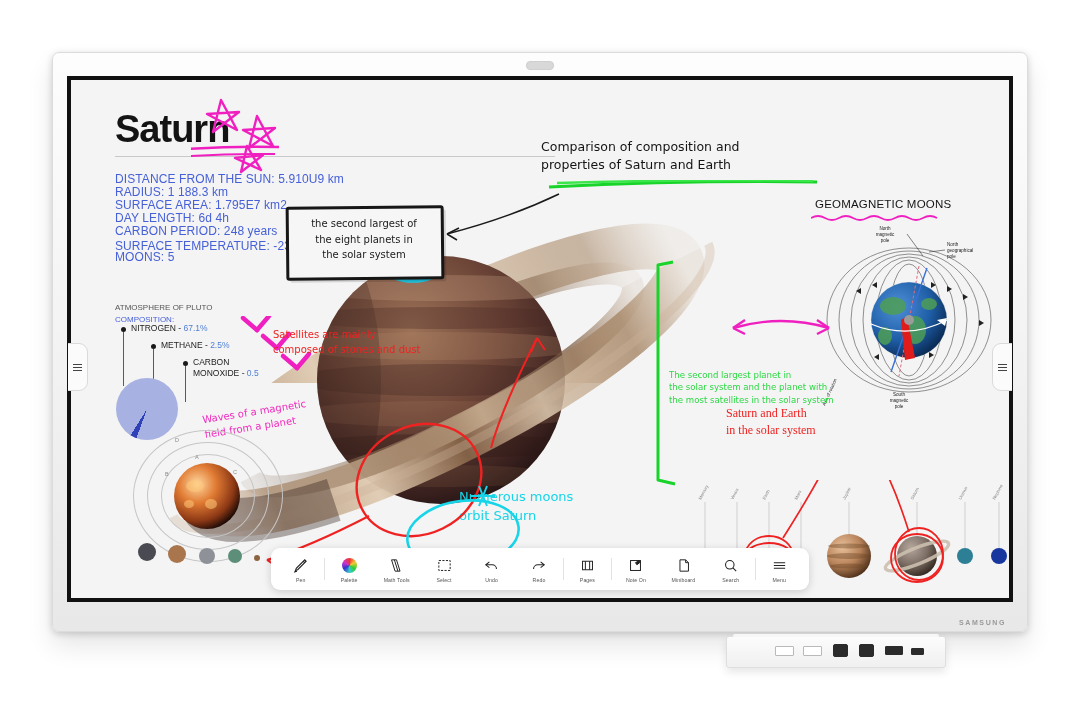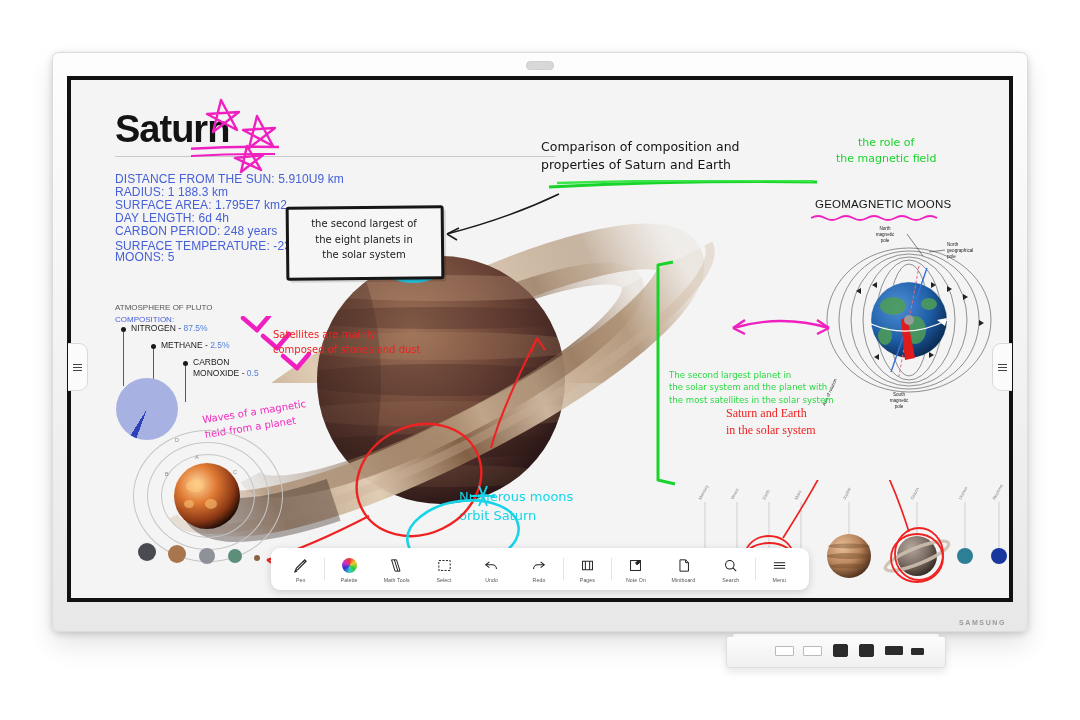--- a/index.html
+++ b/index.html
@@ -263,21 +263,21 @@
         <span>MOONS:</span> <b>5</b>
       </div>
 
       <div id="atmo-h">
         <div>ATMOSPHERE OF PLUTO</div>
         <div class="blue">COMPOSITION:</div>
       </div>
 
       <div class="dot" style="left:50px;top:247px;"></div>
       <div class="comp" style="left:60px;top:243px;">
-        <span>NITROGEN - </span><span class="v">87.5%</span>
+        <span>NITROGEN - </span><span class="v">67.1%</span>
       </div>
       <div class="lead" style="left:52px;top:252px;height:54px;"></div>
 
       <div class="dot" style="left:80px;top:264px;"></div>
       <div class="comp" style="left:90px;top:260px;">
         <span>METHANE - </span><span class="v">2.5%</span>
       </div>
       <div class="lead" style="left:82px;top:269px;height:52px;"></div>
 
       <div class="dot" style="left:112px;top:281px;"></div>
@@ -310,22 +310,20 @@
         <path d="M8 46 L20 40 M8 46 L18 52" stroke="#1a1a1a" stroke-width="1.5" fill="none"></path>
       </svg>
 
       <div id="hd-title" class="hw hand" style="white-space:pre-line;">Comparison of composition and
 properties of Saturn and Earth</div>
       <svg id="hd-underline">
         <path d="M2 7 q140 -7 268 -5" fill="none" stroke="#18d42a" stroke-width="3"></path>
         <path d="M10 3 q140 -4 256 -2" fill="none" stroke="#3be64a" stroke-width="2.4"></path>
       </svg>
 
-      <div id="green-role" class="hw hand" style="white-space:pre-line;">the role of
-the magnetic field</div>
 
       <div id="geo-h">GEOMAGNETIC MOONS</div>
       <svg id="geo-underline">
         <path d="M0 4 q7 -4 14 0 t14 0 t14 0 t14 0 t14 0 t14 0 t14 0 t14 0 t14 0" fill="none" stroke="#f020c0" stroke-width="1.8"></path>
       </svg>
 
       <svg style="position:absolute;left:748px;top:140px;" width="180" height="195">
         <defs>
           <radialGradient id="earthg" cx="35%" cy="32%" r="72%">
             <stop offset="0%" stop-color="#4e8fd8"></stop>

